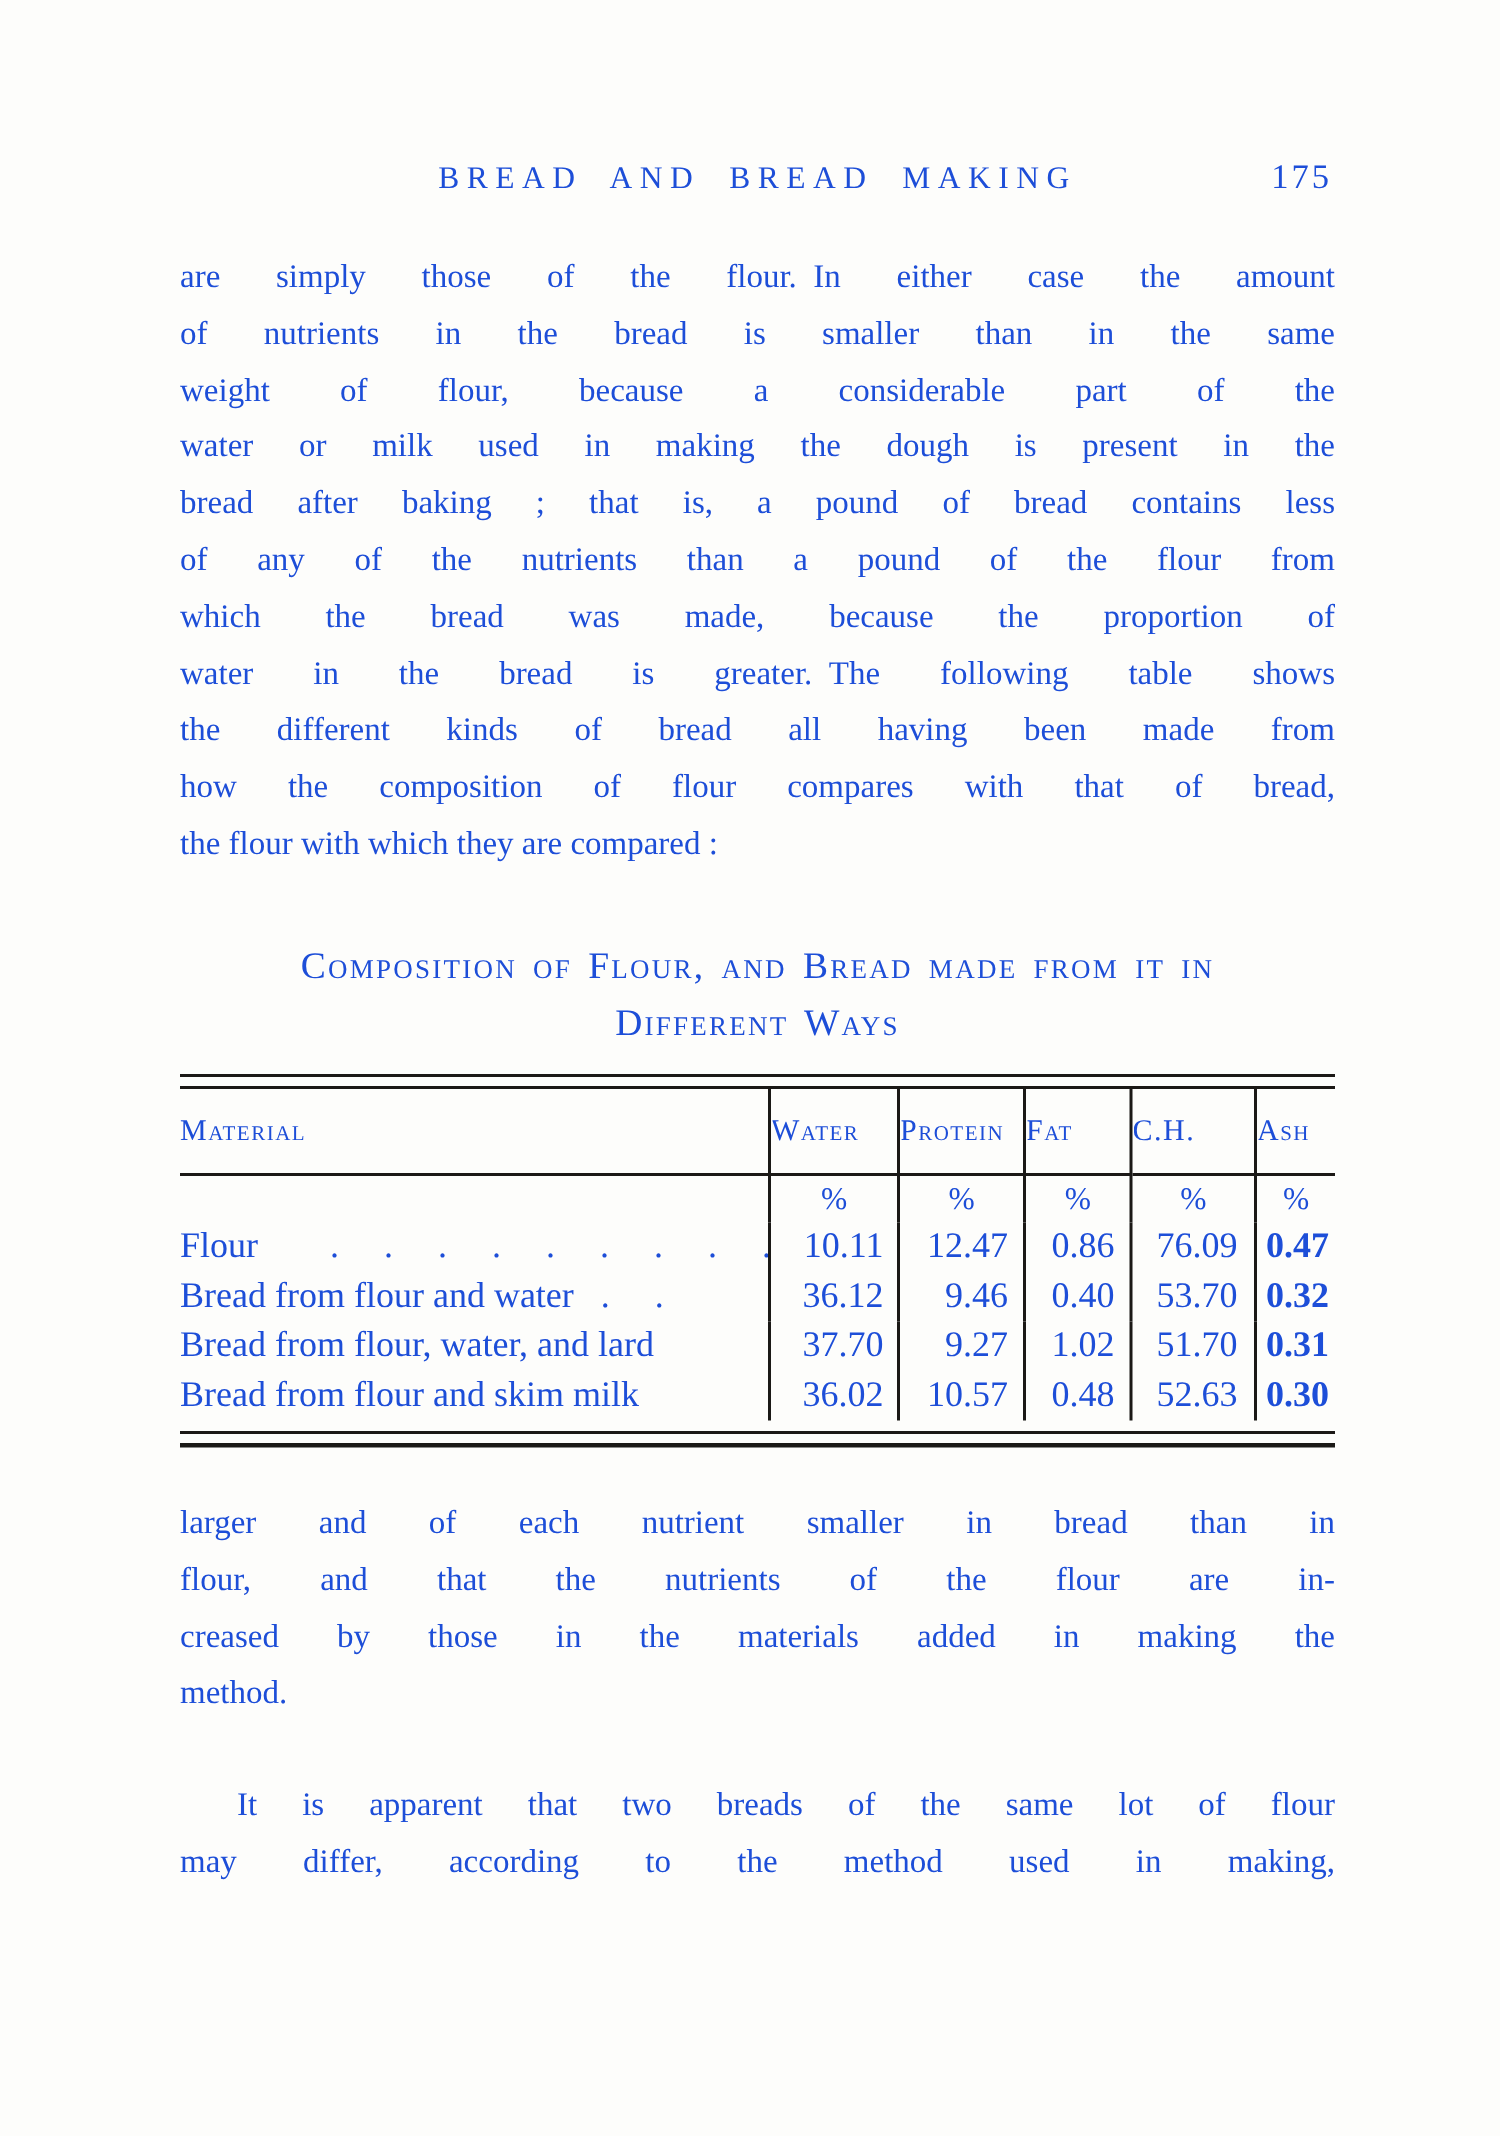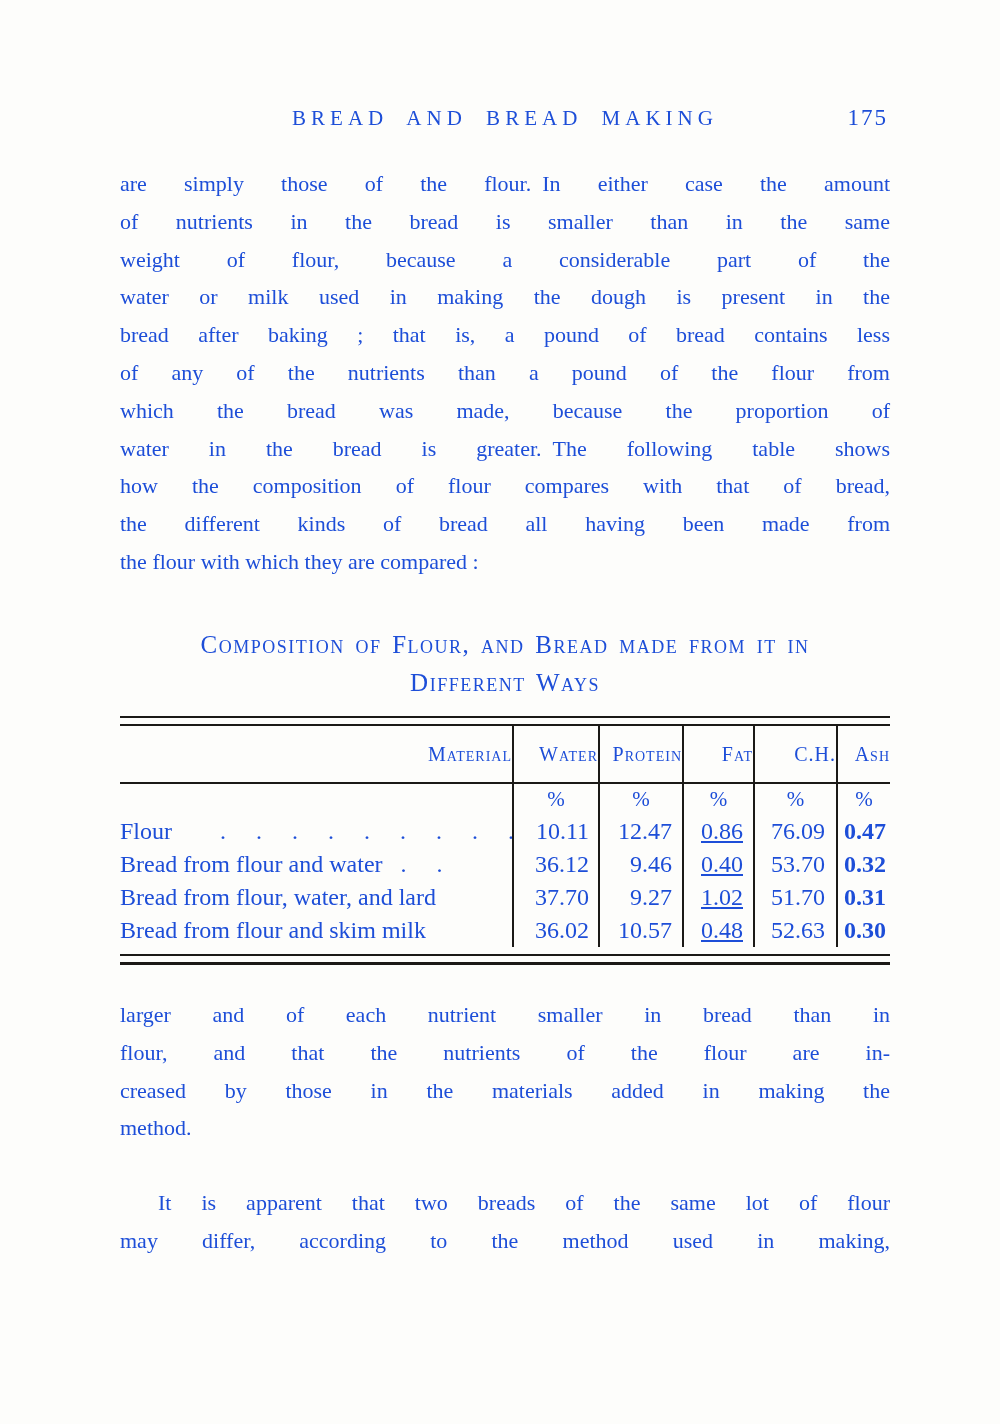--- a/index.html
+++ b/index.html
@@ -75,39 +75,39 @@
   }
   table.comp th, table.comp td { padding: 0; overflow: hidden; }
   .c-water, .c-protein, .c-fat, .c-ch, .c-ash { border-left: 2px solid #1b1916; border-radius: 14px; }
   tr.head th {
     height: 56px;
     border-bottom: 2px solid #1b1916;
     font-variant: small-caps;
     font-weight: normal;
     font-size: 20px;
     letter-spacing: 1px;
-    text-align: right;
+    text-align: left;
     vertical-align: middle;
   }
   tr.units td {
     height: 31px;
     text-align: center;
     font-size: 21px;
     vertical-align: middle;
   }
   tr.data td {
     height: 33px;
     font-size: 24px;
     vertical-align: middle;
   }
   td.c-material { white-space: pre; padding-left: 5px; font-size: 25px; margin-left: 27px; }
   tr.data td.num { text-align: right; }
   tr.data td.c-water  { padding-right: 9px; }
   tr.data td.c-protein{ padding-right: 10px; }
-  tr.data td.c-fat    { padding-right: 10px; text-decoration: underline; }
+  tr.data td.c-fat    { padding-right: 10px; }
   tr.data td.c-ch     { padding-right: 11px; }
   tr.data td.c-ash    { padding-right: 4px; font-weight: bold; }
   .table-bottom-pad { height: 7px; }
 </style>
 </head>
 <body>
 
 <div class="page">
 
   <div class="running-head">
@@ -117,22 +117,22 @@
 
   <div class="para" id="para1">
     <div class="pline">are simply those of the flour. In either case the amount</div>
     <div class="pline">of nutrients in the bread is smaller than in the same</div>
     <div class="pline">weight of flour, because a considerable part of the</div>
     <div class="pline">water or milk used in making the dough is present in the</div>
     <div class="pline">bread after baking ; that is, a pound of bread contains less</div>
     <div class="pline">of any of the nutrients than a pound of the flour from</div>
     <div class="pline">which the bread was made, because the proportion of</div>
     <div class="pline">water in the bread is greater. The following table shows</div>
+    <div class="pline">the different kinds of bread all having been made from</div>
     <div class="pline">how the composition of flour compares with that of bread,</div>
-    <div class="pline">the different kinds of bread all having been made from</div>
     <div class="pline endleft">the flour with which they are compared :</div>
   </div>
 
   <div class="table-caption">
     <div>Composition of Flour, and Bread made from it in</div>
     <div>Different Ways</div>
   </div>
 
   <div class="table-wrap">
     <div class="rule thin"></div>

